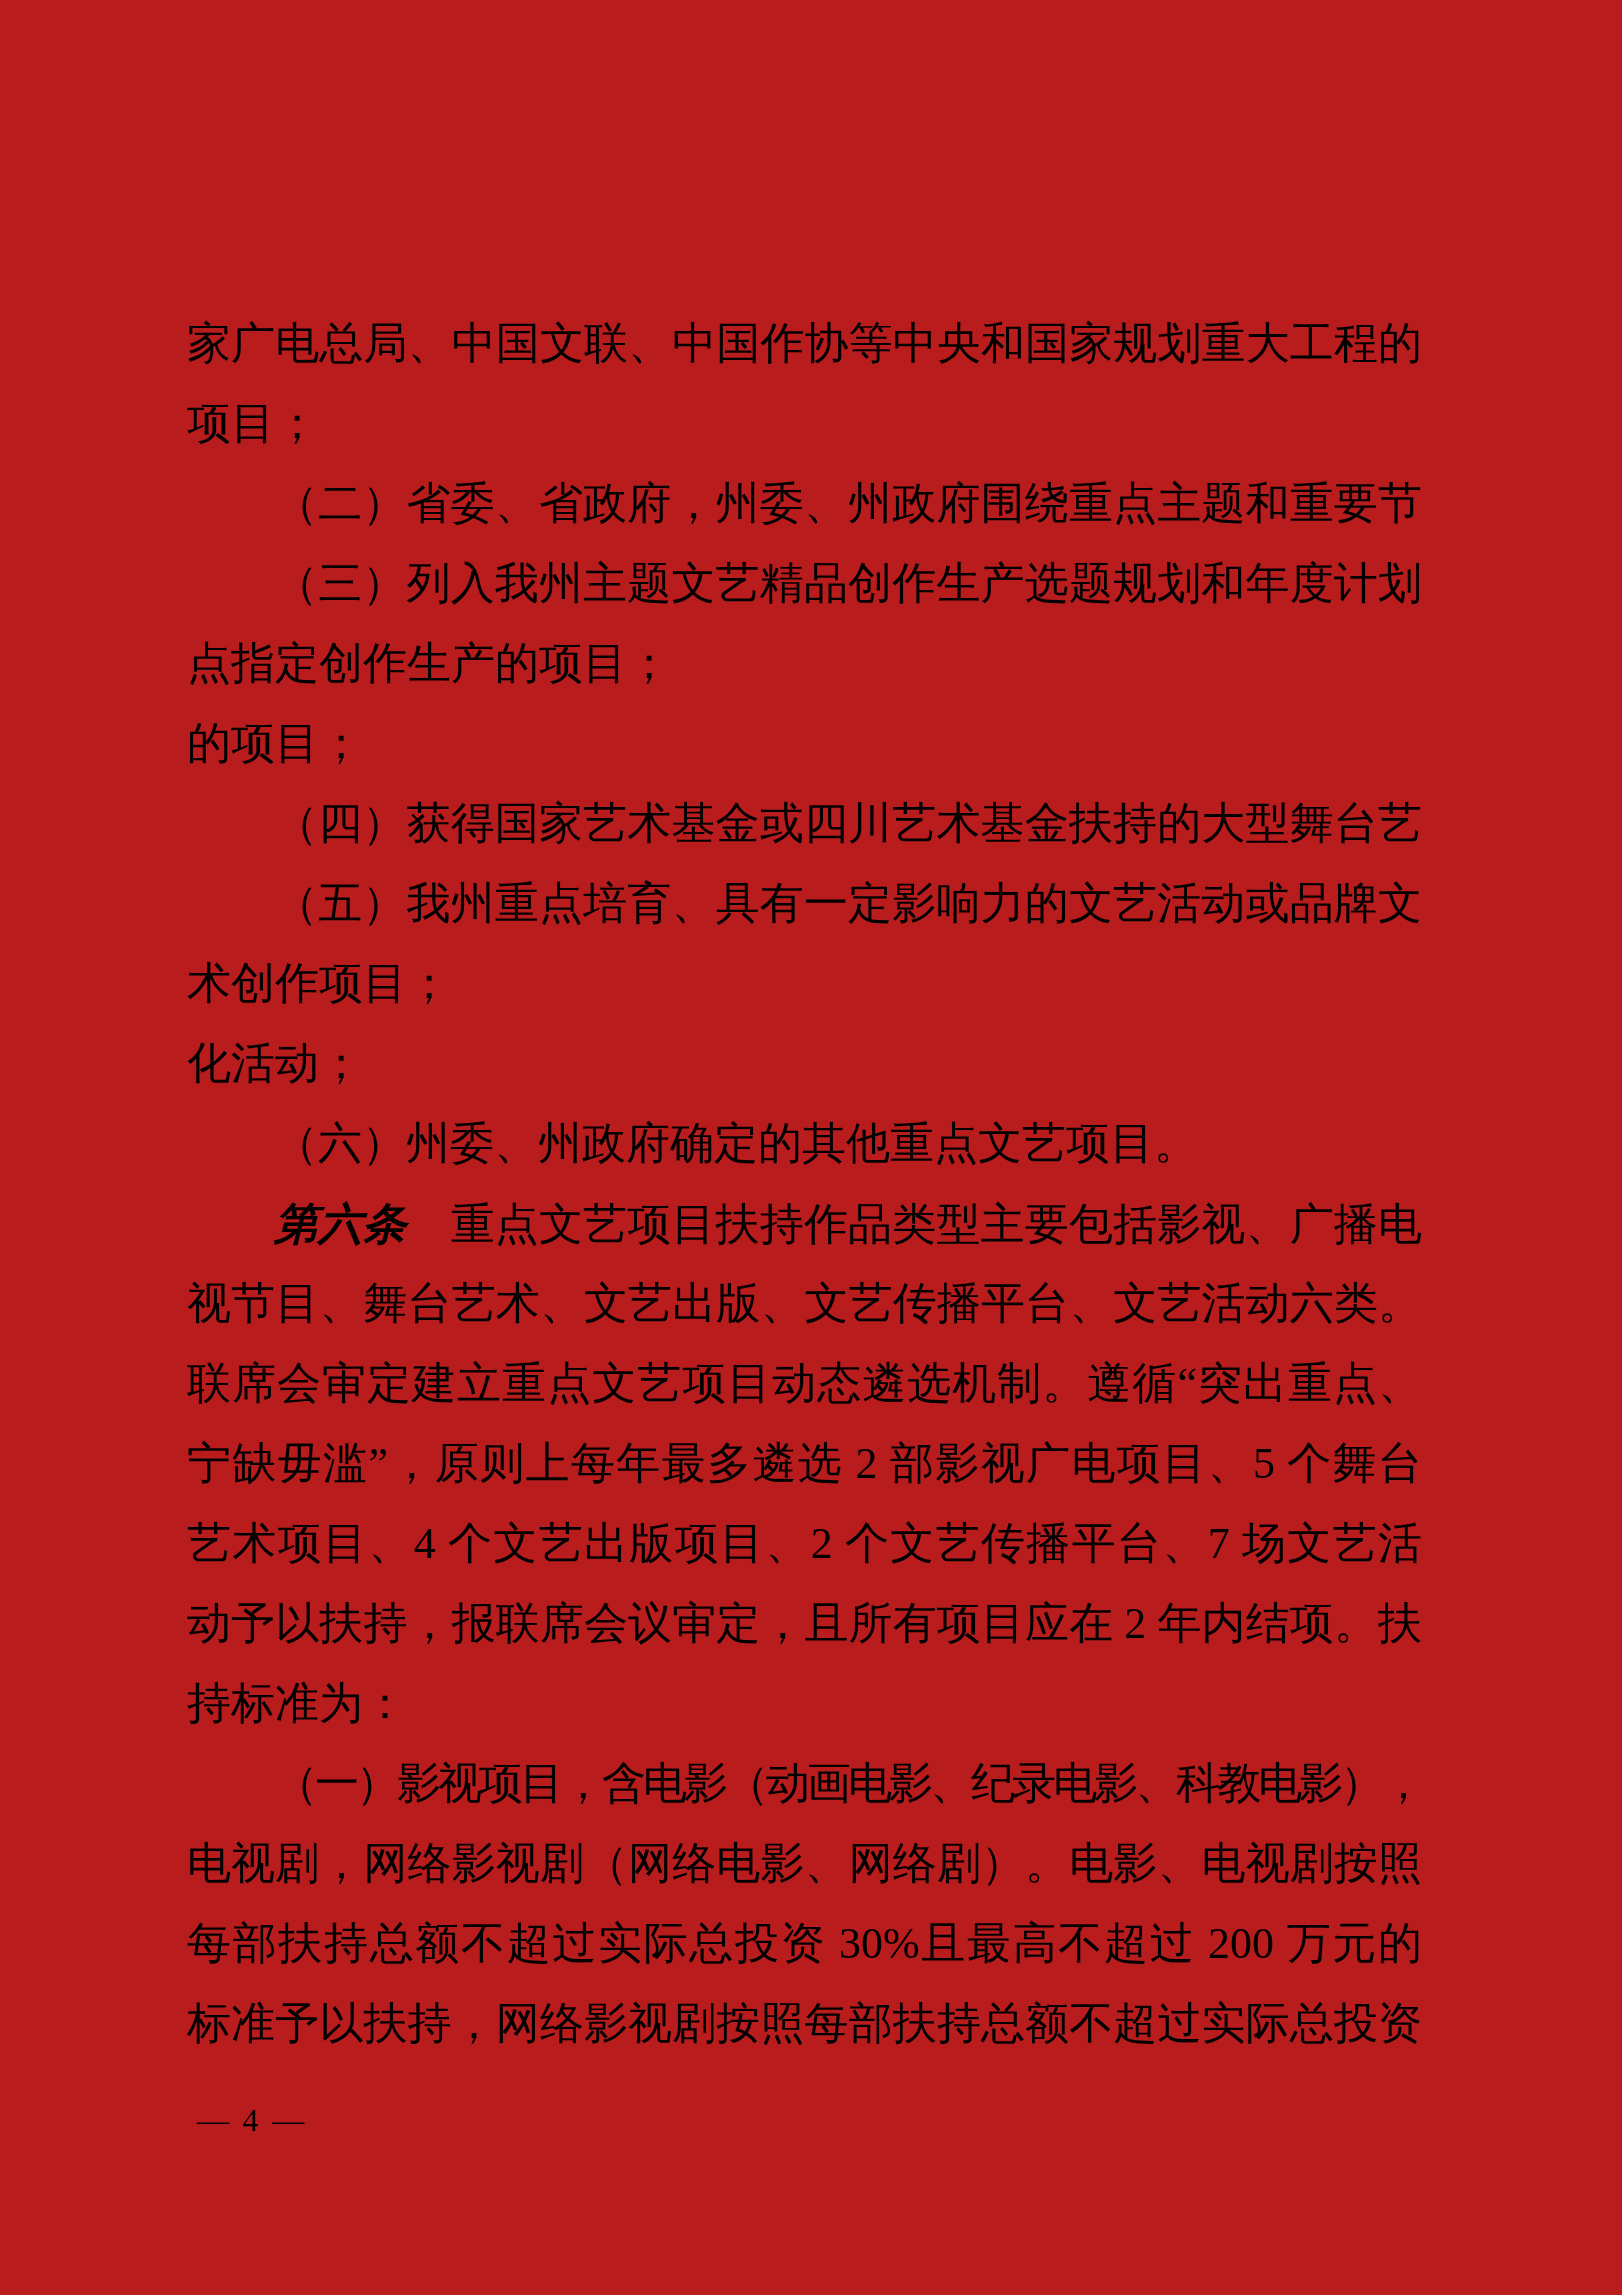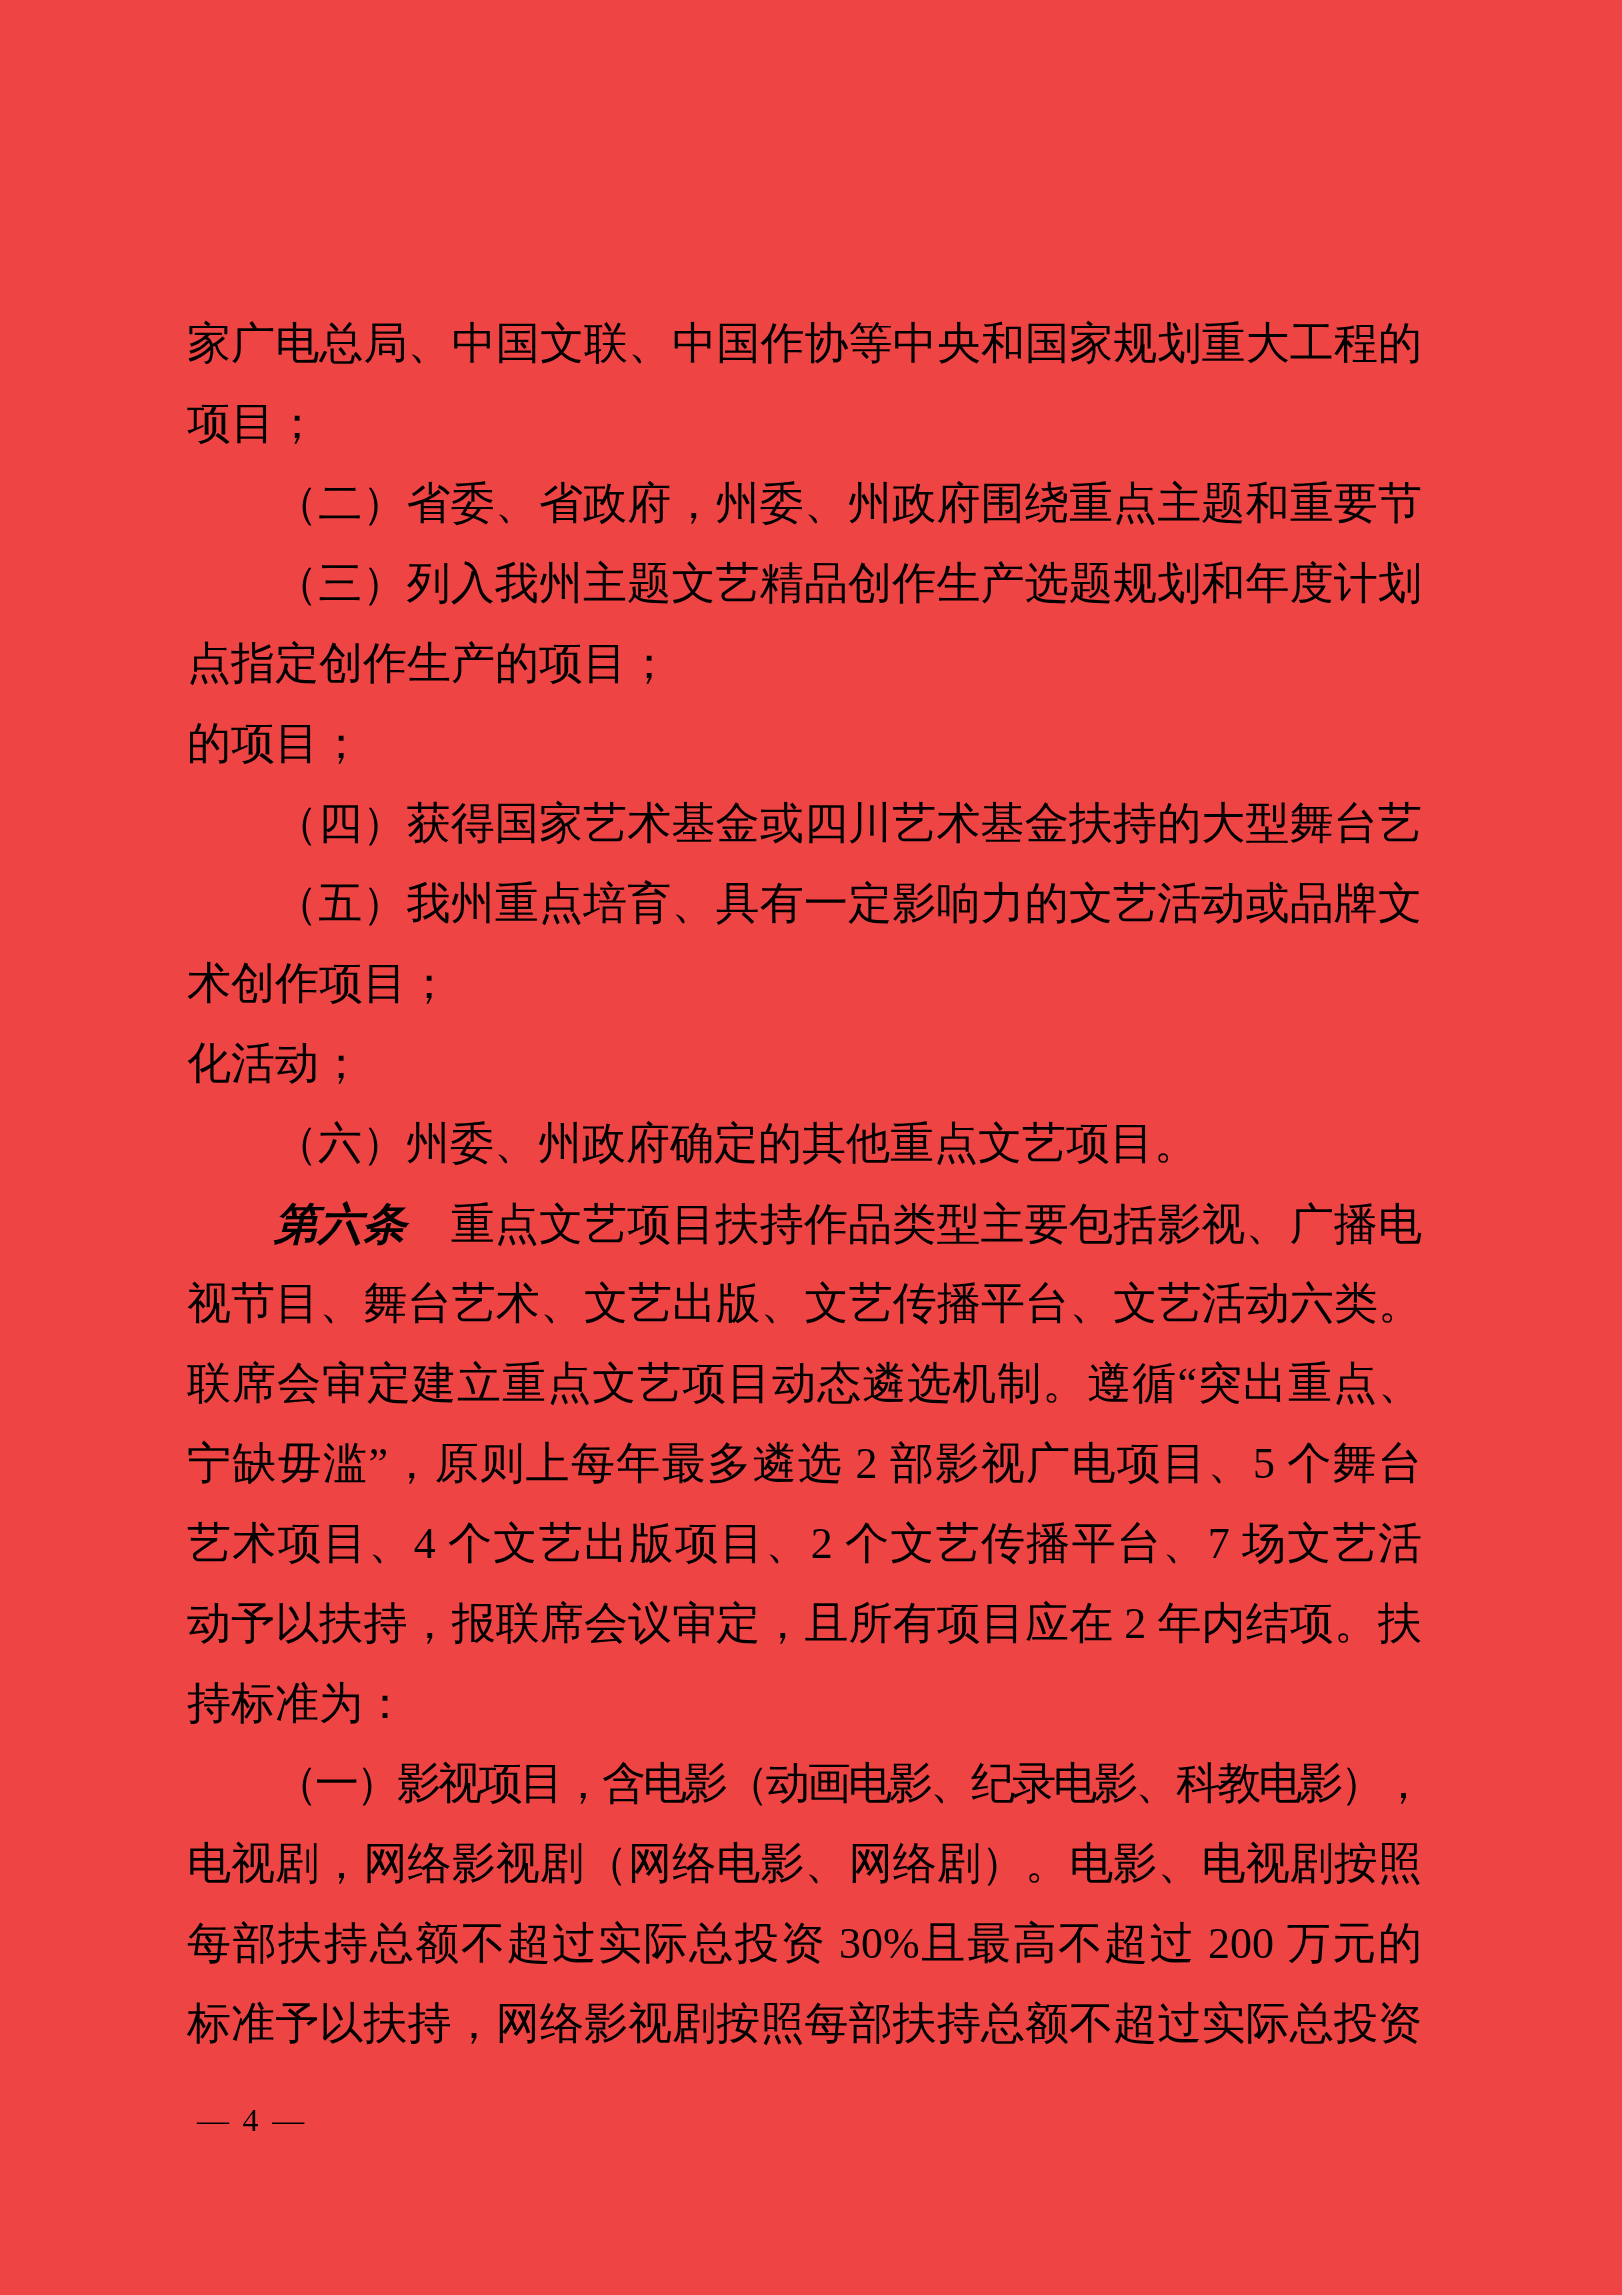--- a/index.html
+++ b/index.html
@@ -4,21 +4,21 @@
 <style>
   html, body {
     margin: 0;
     padding: 0;
     background: #ffffff;
   }
   .page {
     position: relative;
     width: 1623px;
     height: 2295px;
-    background: #ef4444;
+    background: #b91c1c;
     color: #000000;
     font-family: "Liberation Serif", "DejaVu Serif", serif;
     overflow: hidden;
   }
   .text-block {
     position: absolute;
     left: 187px;
     top: 304px;
     width: 1235px;
   }

